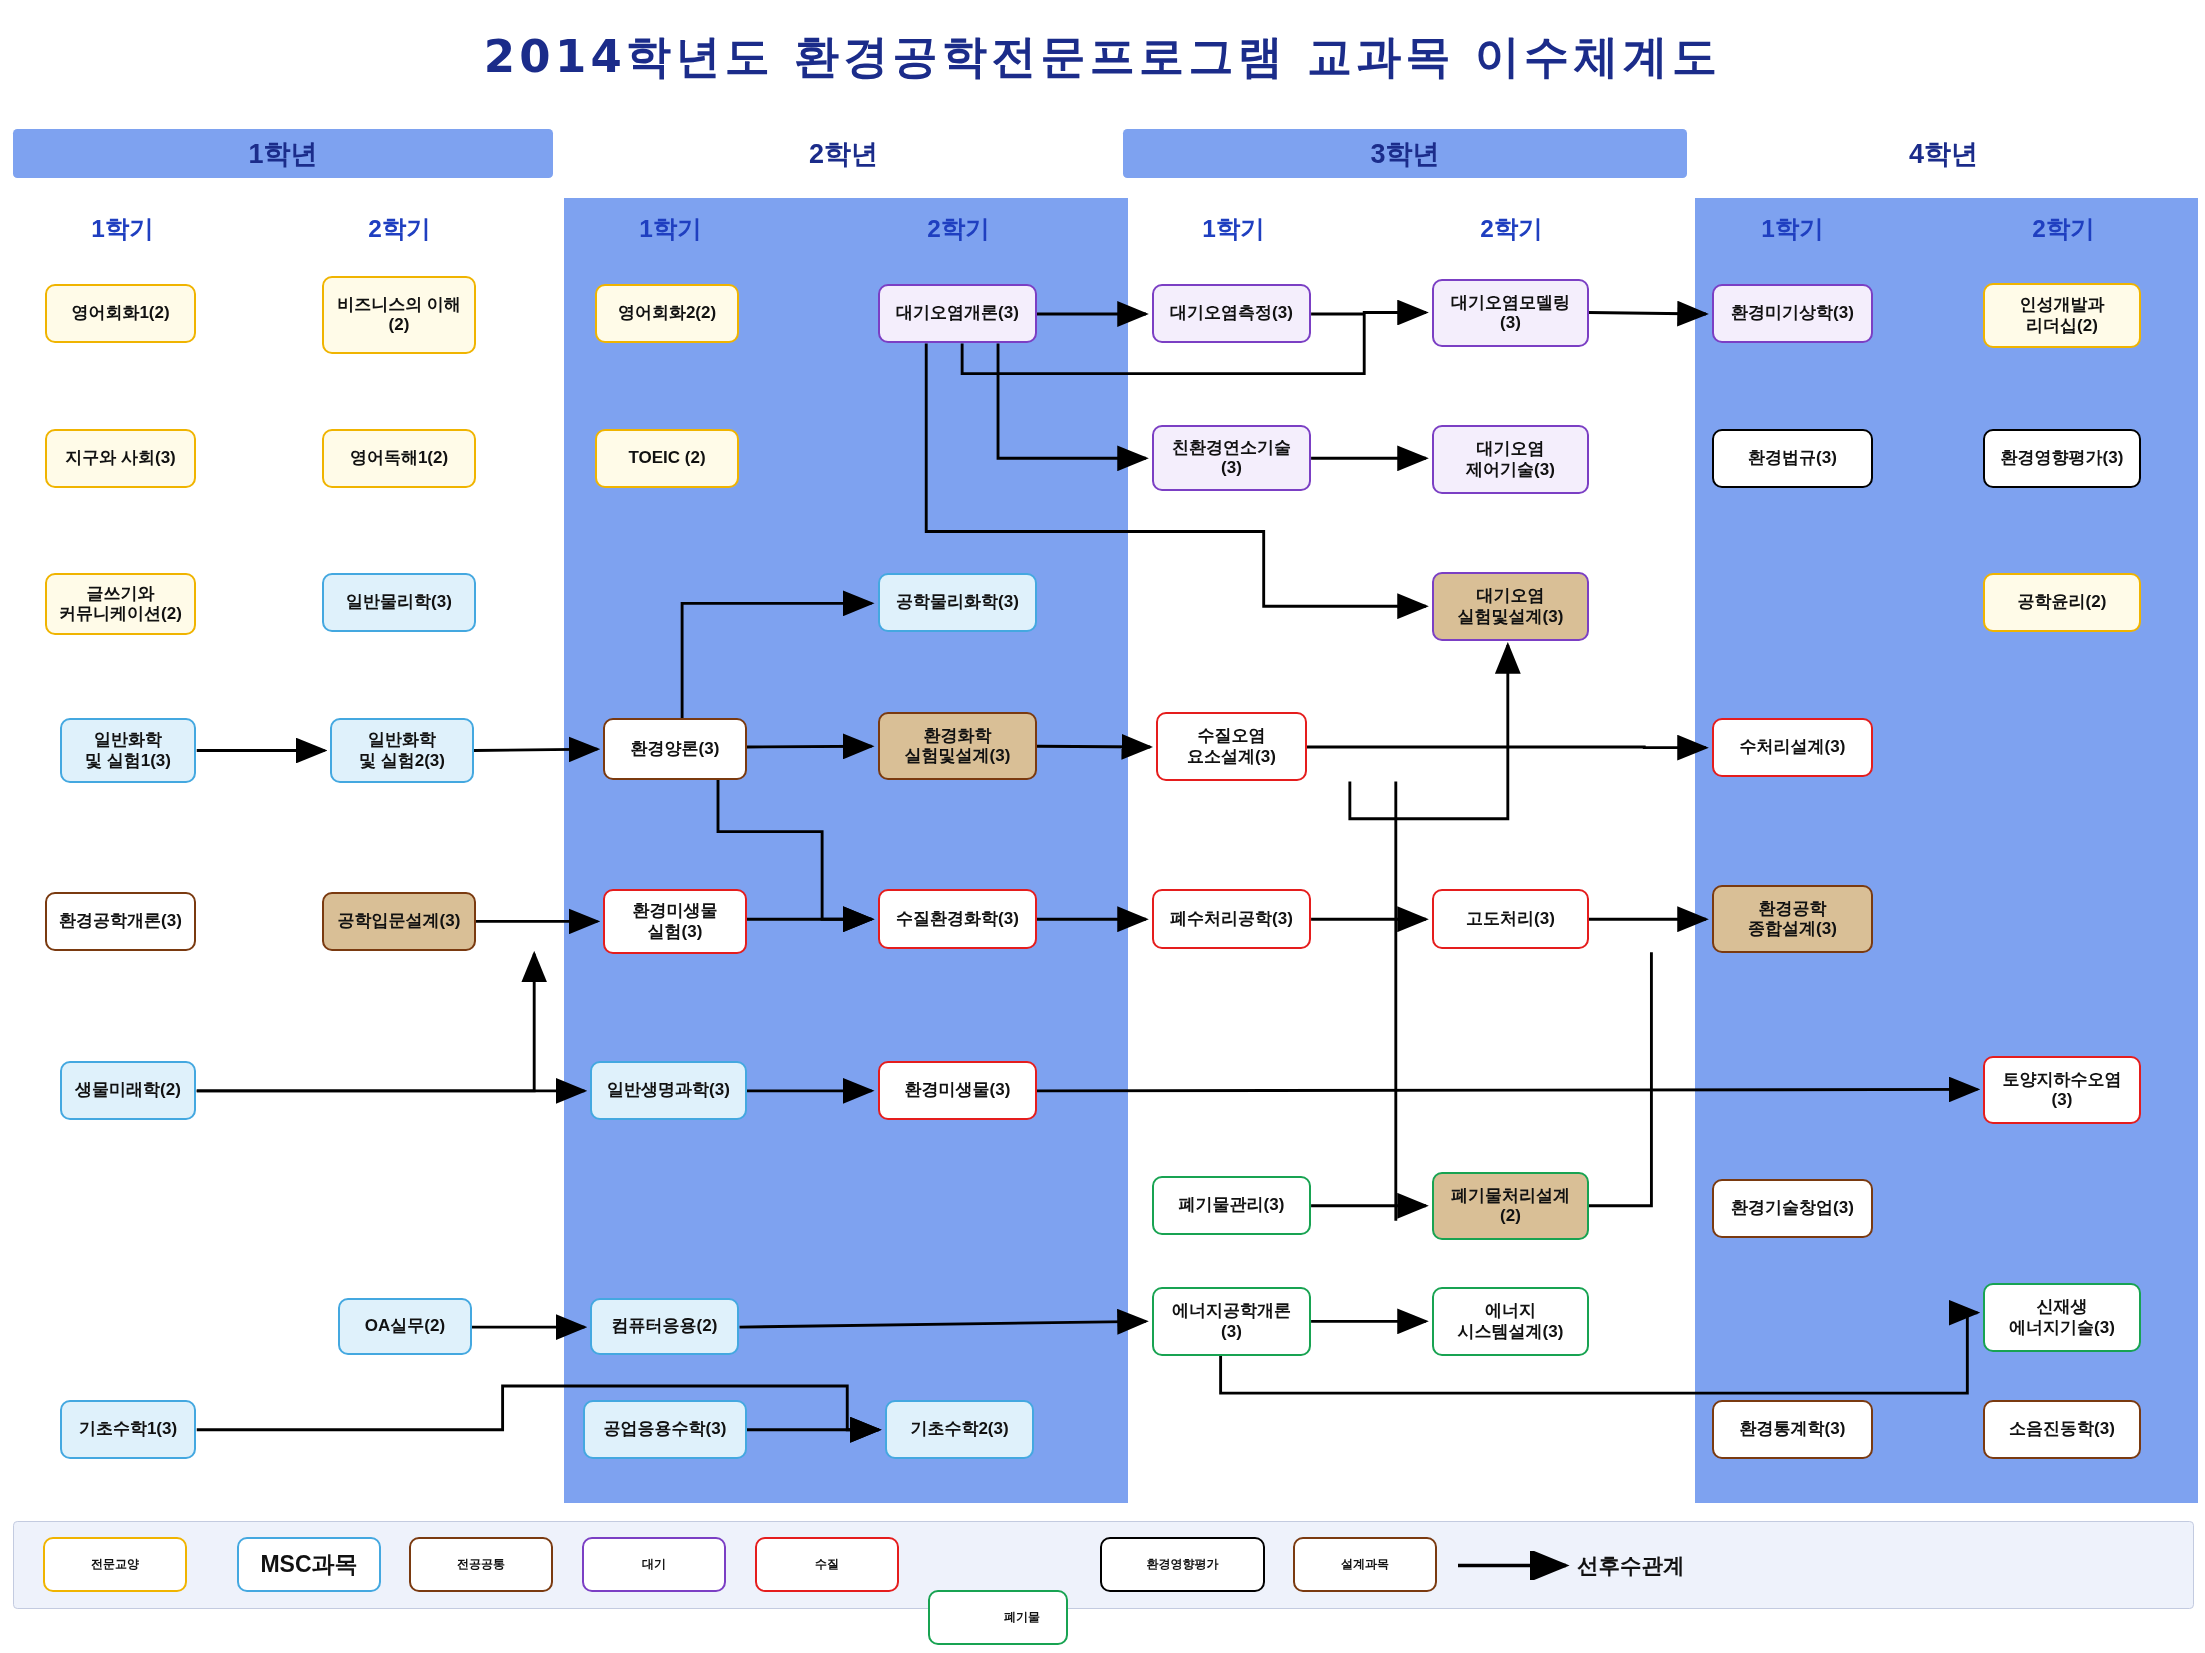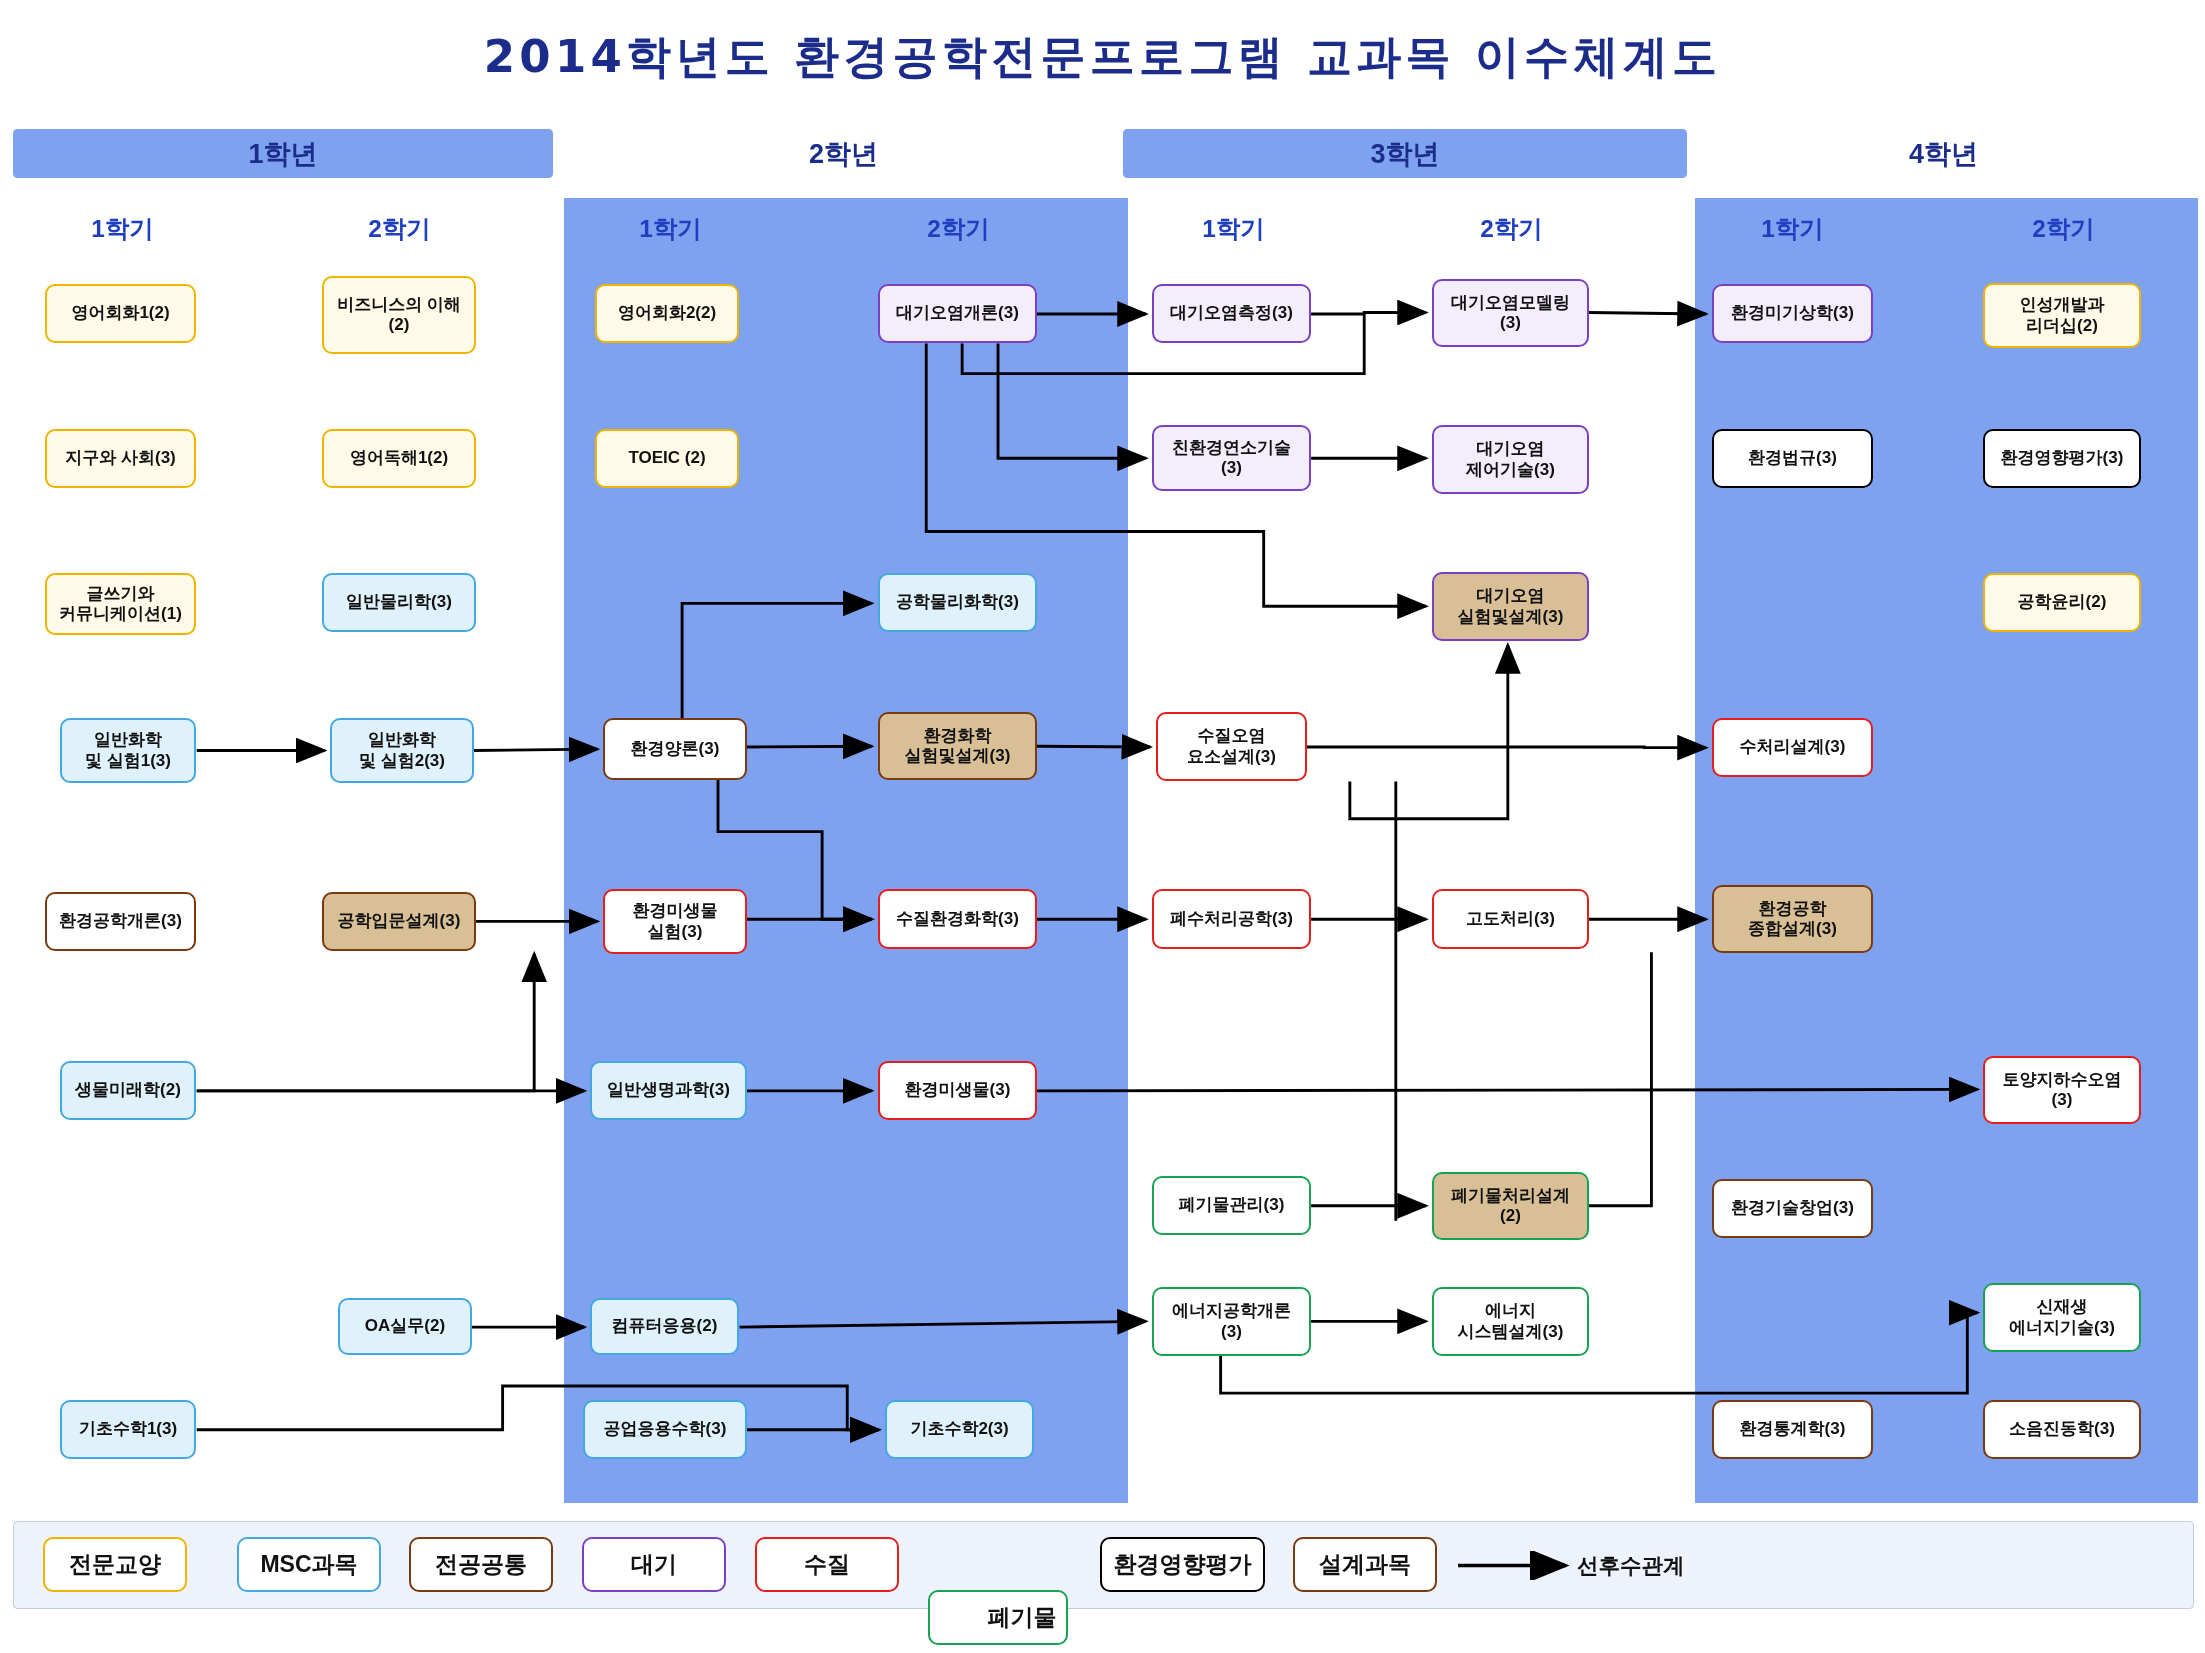--- a/index.html
+++ b/index.html
@@ -70,21 +70,21 @@
   #arrows{position:absolute;left:0;top:0;width:2205px;height:1654px;pointer-events:none;}
 
   
   .legend{
     position:absolute;left:13px;top:1521px;width:2179px;height:86px;
     background:#eef2fb;border:1.4px solid #c3cbe0;border-radius:4.3px;
   }
   .lg{
     position:absolute;height:55px;box-sizing:border-box;border-radius:10px;
     display:flex;align-items:center;justify-content:center;
-    font-size:23px;font-weight:bold;background:#ffffff;
+    font-size:12px;font-weight:bold;background:#ffffff;
   }
   .lg.msc{font-size:23px;}
   .legend-arrow-label{
     position:absolute;font-size:21.5px;font-weight:bold;color:#111;
   }
   .uni{
     position:absolute;right:29px;top:1537px;
     display:flex;align-items:center;gap:13px;
   }
   .uni-name{font-size:24.4px;font-weight:bold;color:#111;}
@@ -186,21 +186,21 @@
       <path d="M1826,1840 L1986,1840"></path>
 
       <path d="M1700,1888 L1700,1940 L2740,1940 L2740,1828 L2754,1828"></path>
     </g>
   </svg>
 
   <div id="nodes">
       <div class="node c-gyoyang" style="left: 45px; top: 284px; width: 151px; height: 59px;">영어회화1(2)</div>
       <div class="node c-gyoyang" style="left: 45px; top: 429px; width: 151px; height: 59px;">지구와 사회(3)</div>
       <div class="node c-gyoyang" style="left: 45px; top: 573px; width: 151px; height: 62px;">글쓰기와
-커뮤니케이션(1)</div>
+커뮤니케이션(2)</div>
       <div class="node c-msc" style="left: 60px; top: 718px; width: 136px; height: 65px;">일반화학
 및 실험1(3)</div>
       <div class="node c-common" style="left: 45px; top: 892px; width: 151px; height: 59px;">환경공학개론(3)</div>
       <div class="node c-msc" style="left: 60px; top: 1061px; width: 136px; height: 59px;">생물미래학(2)</div>
       <div class="node c-msc" style="left: 60px; top: 1400px; width: 136px; height: 59px;">기초수학1(3)</div>
       <div class="node c-gyoyang" style="left: 322px; top: 276px; width: 154px; height: 78px;">비즈니스의 이해
 (2)</div>
       <div class="node c-gyoyang" style="left: 322px; top: 429px; width: 154px; height: 59px;">영어독해1(2)</div>
       <div class="node c-msc" style="left: 322px; top: 573px; width: 154px; height: 59px;">일반물리학(3)</div>
       <div class="node c-msc" style="left: 330px; top: 718px; width: 144px; height: 65px;">일반화학

